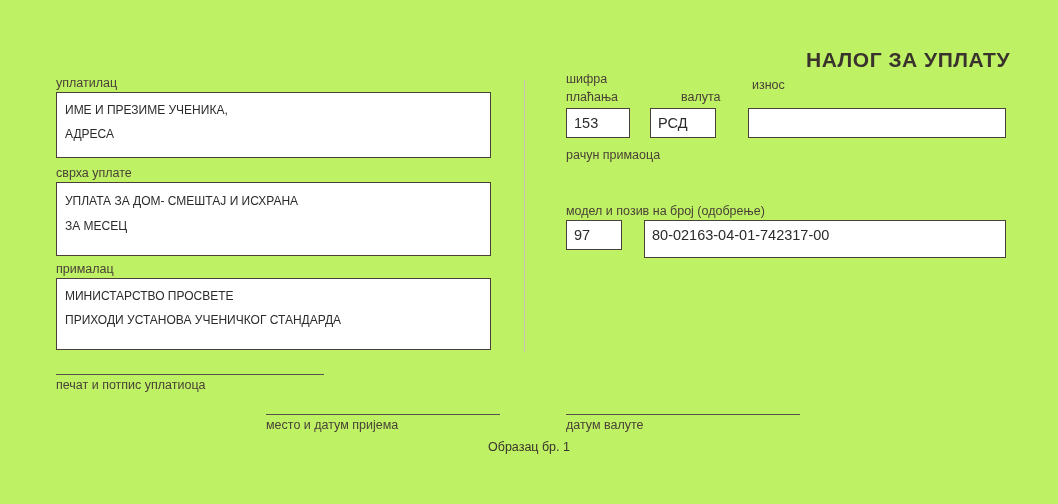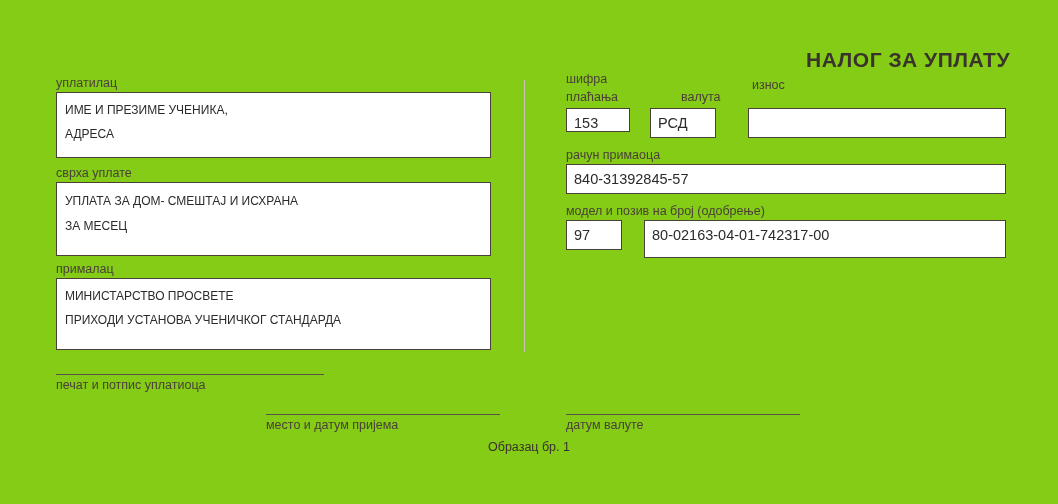--- a/index.html
+++ b/index.html
@@ -8,21 +8,21 @@
     background: #ffffff;
   }
   body {
     font-family: "Liberation Sans", sans-serif;
     color: #2b2b2b;
   }
   #page {
     position: relative;
     width: 1058px;
     height: 504px;
-    background: #84cc16;
+    background: #bef264;
     overflow: hidden;
   }
   .title {
     position: absolute;
     left: 780px;
     top: 48px;
     width: 230px;
     text-align: right;
     font-size: 21px;
     font-weight: bold;
@@ -100,34 +100,31 @@
   </div>
 
   <div class="rule" style="left:56px; top:374px; width:268px;"></div>
   <div class="small-label" style="left:56px; top:378px;">печат и потпис уплатиоца</div>
 
   <div class="small-label" style="left:566px; top:72px;">шифра</div>
   <div class="small-label" style="left:566px; top:90px;">плаћања</div>
   <div class="small-label" style="left:655px; top:90px;margin-left:26px;">валута</div>
   <div class="small-label" style="left:752px; top:78px;">износ</div>
 
-  <div class="box" style="left:566px; top:108px; width:64px; height:24px;">
+  <div class="box" style="left:566px; top:108px; width:64px; height:30px;">
     <div class="box-text" style="left:7px; top:6px;">153</div>
   </div>
   <div class="box" style="left:650px; top:108px; width:66px; height:30px;">
     <div class="box-text" style="left:7px; top:6px;">РСД</div>
   </div>
   <div class="box" style="left:748px; top:108px; width:258px; height:30px;">
     <div class="box-text" style="left:7px; top:6px;"></div>
   </div>
 
   <div class="small-label" style="left:566px; top:148px;">рачун примаоца</div>
-  <div class="box" style="left:566px; top:164px; width:440px; height:30px;">
-    <div class="box-text" style="left:7px; top:6px;">840-31392845-57</div>
-  </div>
 
   <div class="small-label" style="left:566px; top:204px;">модел и позив на број (одобрење)</div>
   <div class="box" style="left:566px; top:220px; width:56px; height:30px;">
     <div class="box-text" style="left:7px; top:6px;">97</div>
   </div>
   <div class="box" style="left:644px; top:220px; width:362px; height:38px;">
     <div class="box-text" style="left:7px; top:6px;">80-02163-04-01-742317-00</div>
   </div>
 
   <div class="rule" style="left:266px; top:414px; width:234px;"></div>

